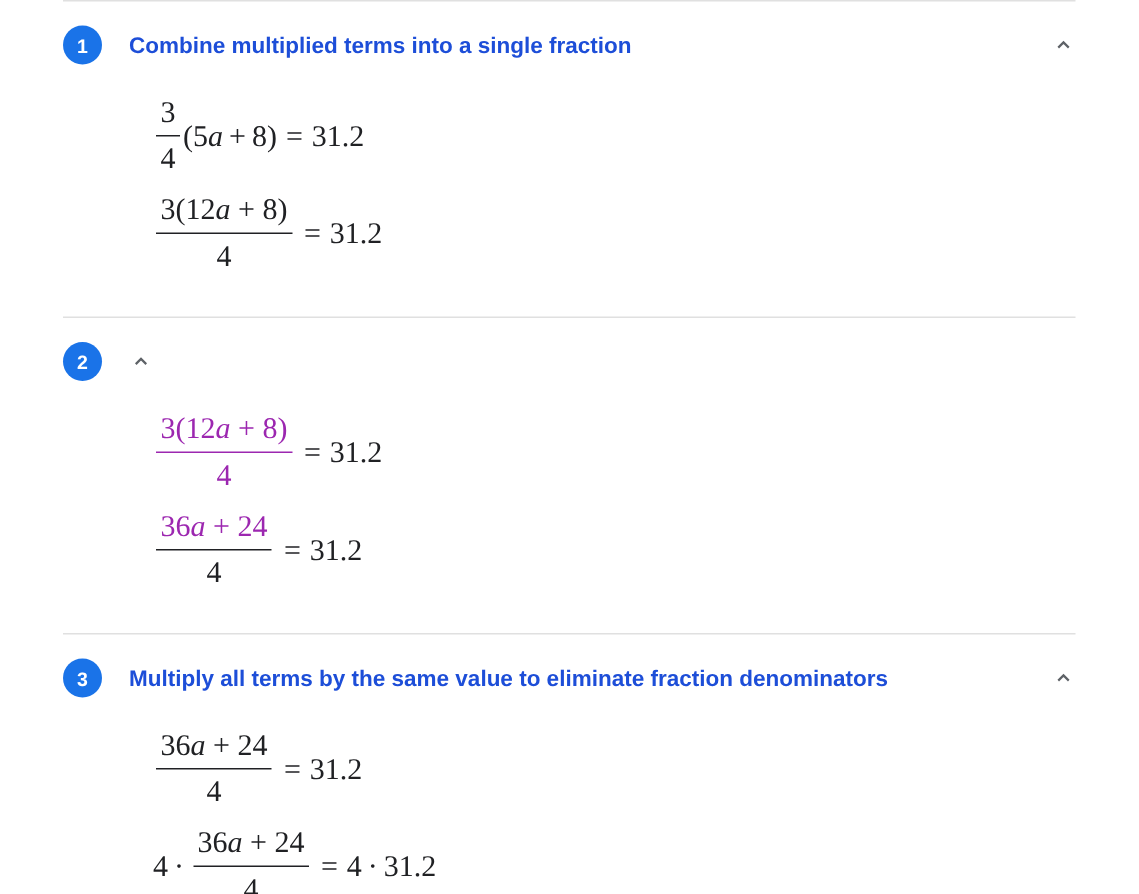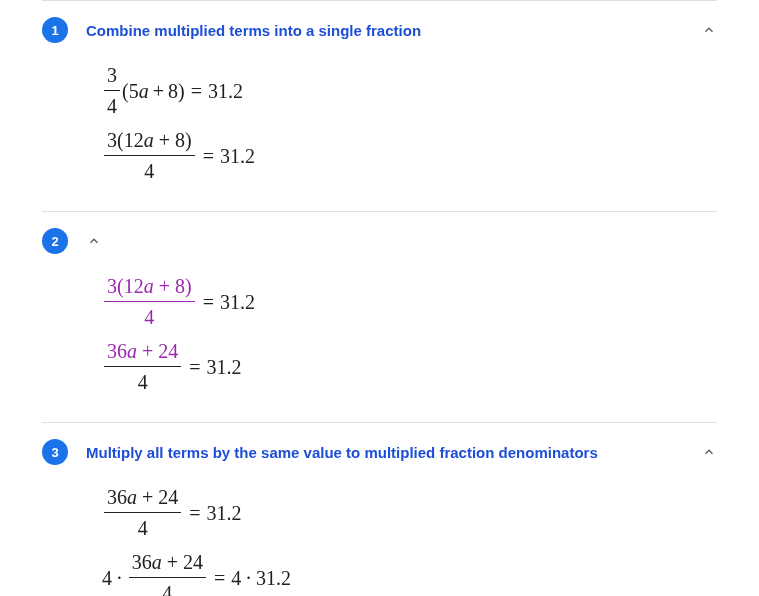--- a/index.html
+++ b/index.html
@@ -163,21 +163,21 @@
         </span>
         <span class="eq">=</span>
         <span>31.2</span>
       </div>
     </div>
   </div>
 
   <div class="step" style="border-bottom:none;">
     <div class="step-header">
       <div class="step-badge">3</div>
-      <div class="step-title">Multiply all terms by the same value to multiplied fraction denominators</div>
+      <div class="step-title">Multiply all terms by the same value to eliminate fraction denominators</div>
       <div class="chevron">
         <svg viewBox="0 0 24 24" fill="none" stroke="currentColor" stroke-width="2.5">
             <polyline points="6 15 12 9 18 15"></polyline>
           </svg>
       </div>
     </div>
     <div class="step-body">
       <div class="math-line">
         <span class="frac">
           <span class="num">

